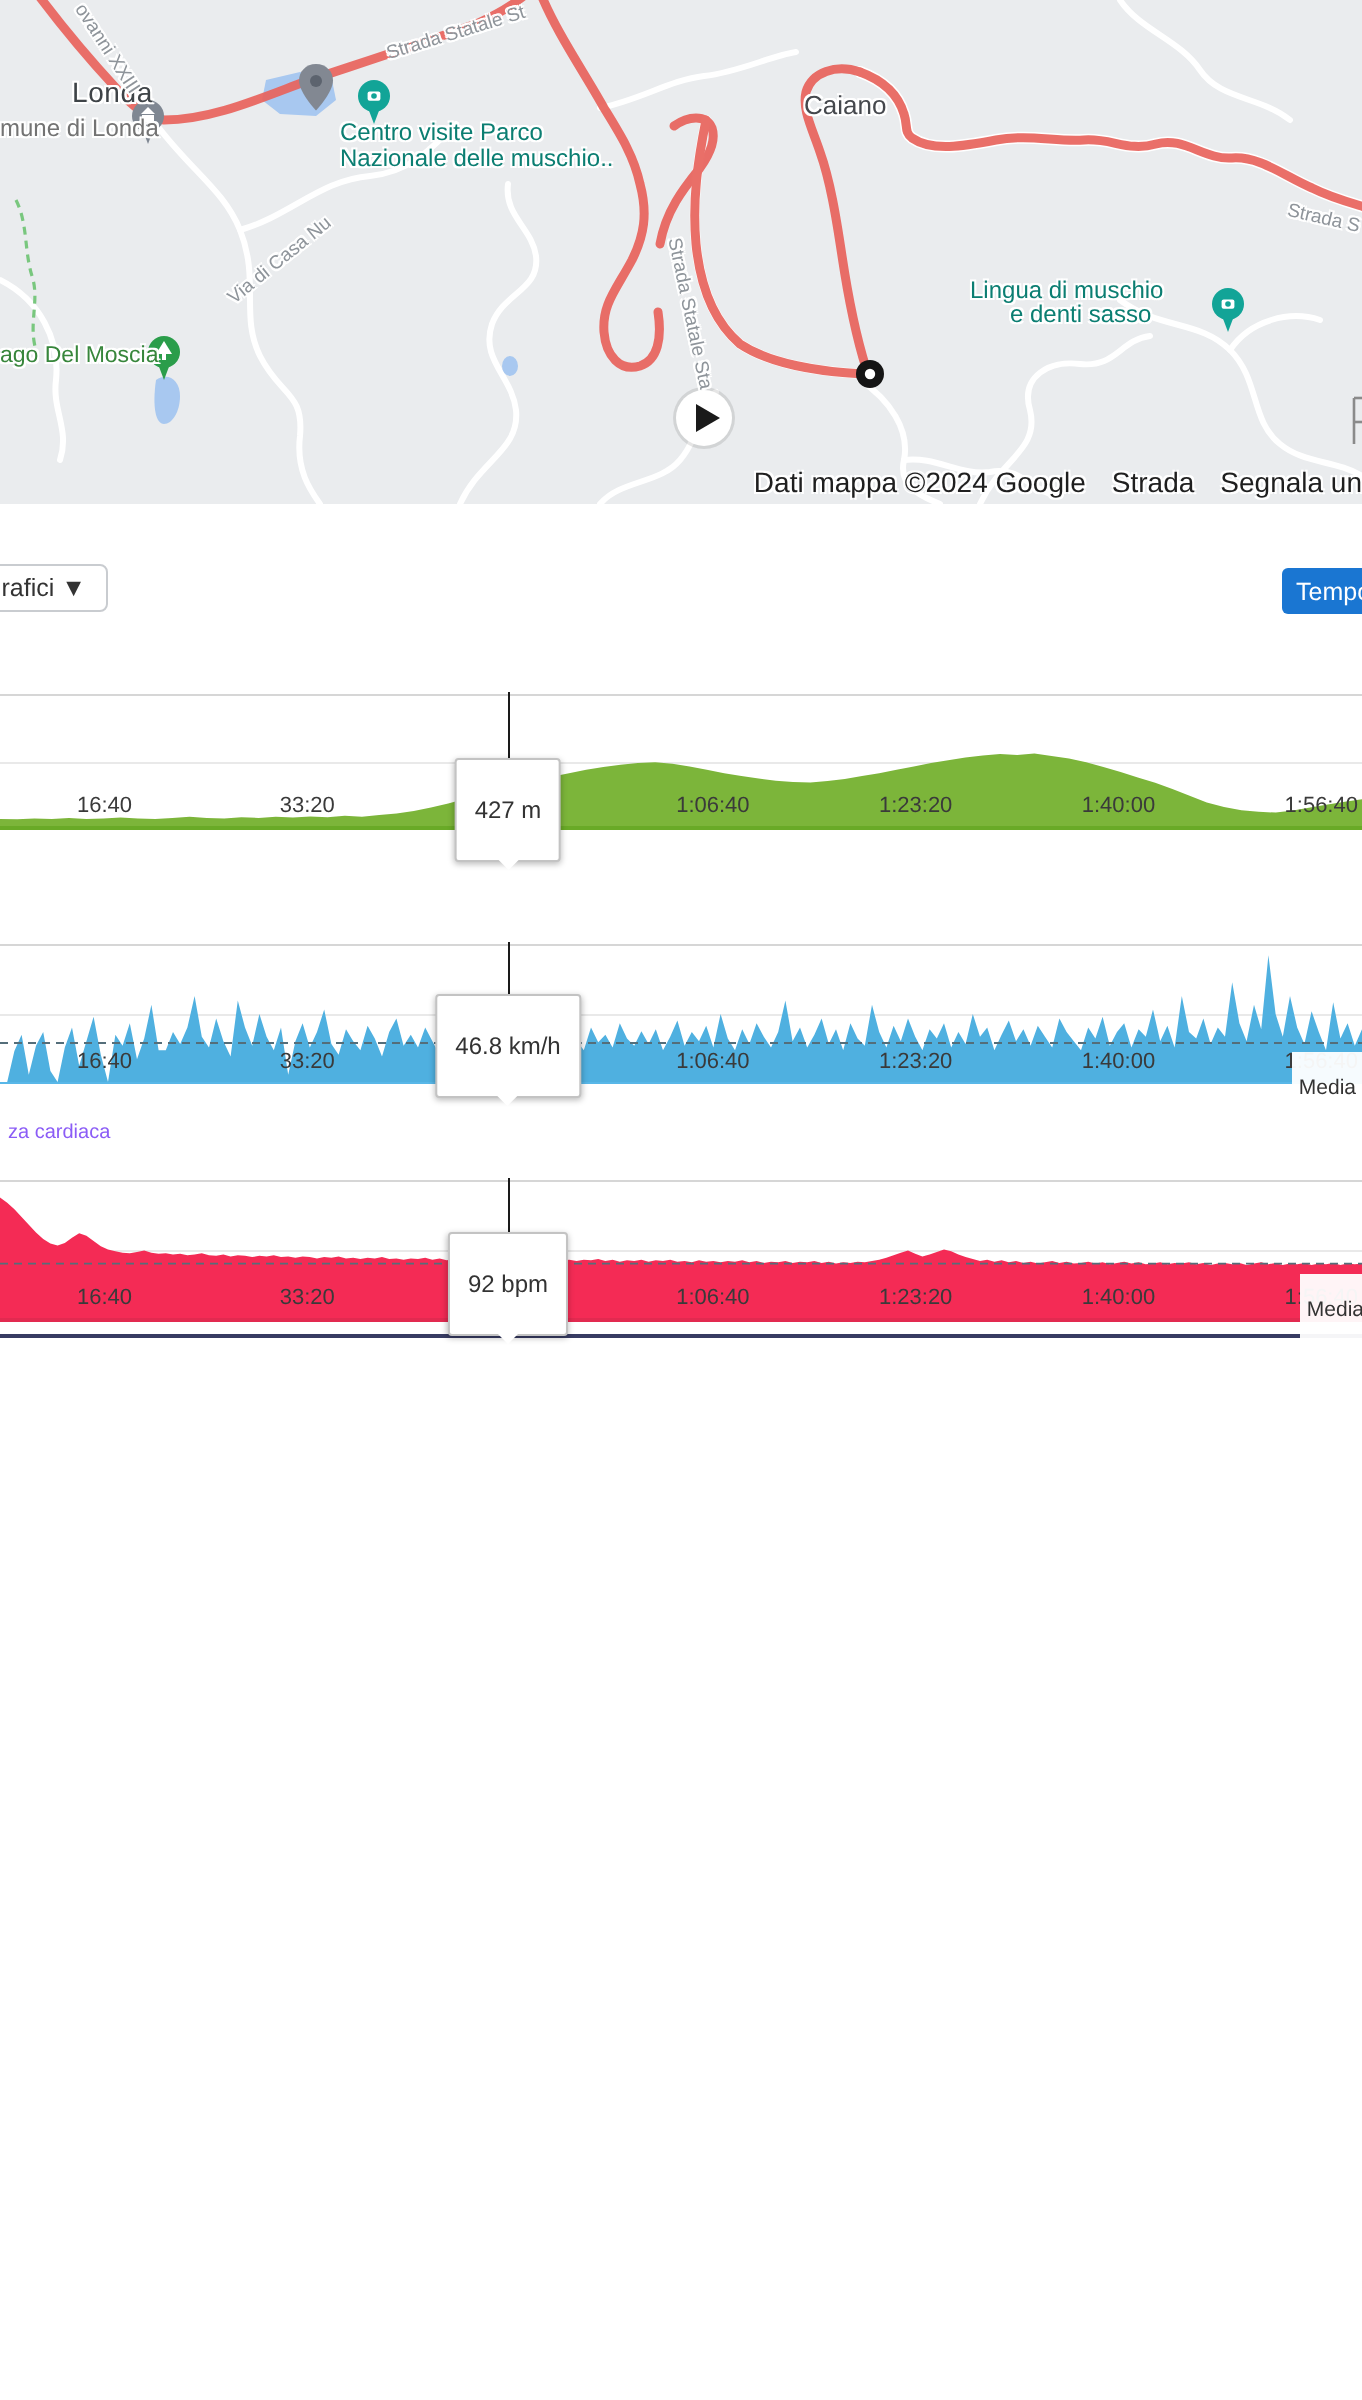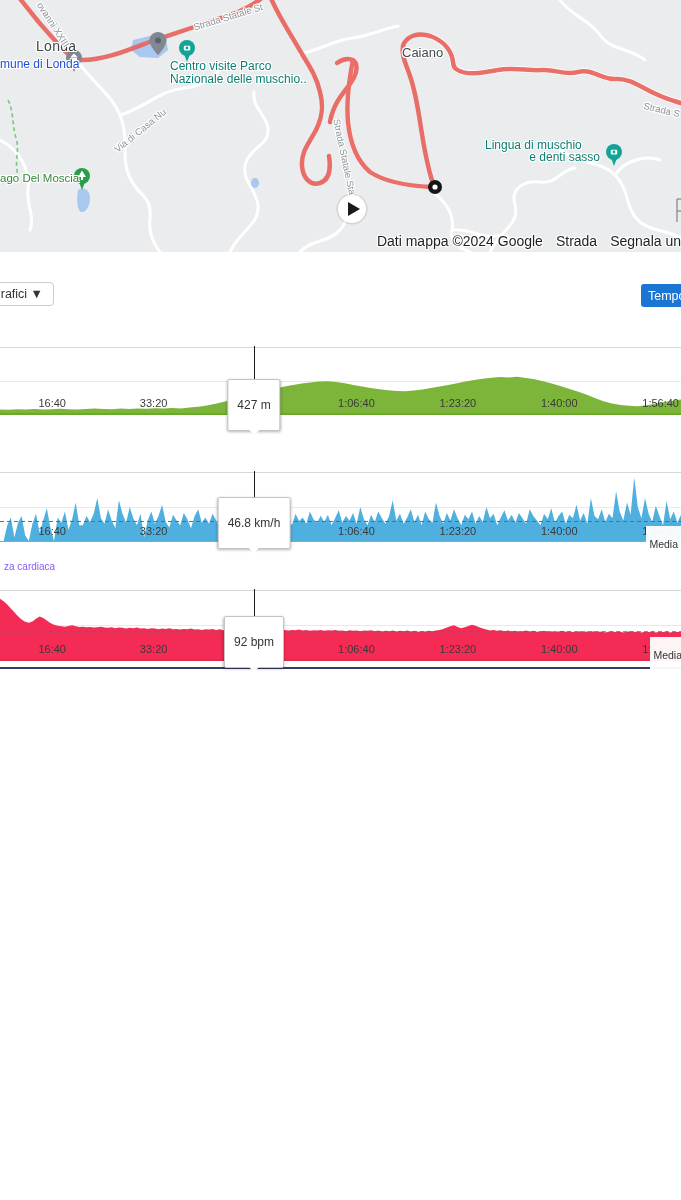--- a/index.html
+++ b/index.html
@@ -6,21 +6,21 @@
   #page{position:relative;width:681px;height:1200px;overflow:hidden;background:#fff;
         font-family:"Liberation Sans","DejaVu Sans",sans-serif;}
 
   
   #map{position:absolute;left:0;top:0;width:681px;height:252px;background:#eaecee;overflow:hidden;}
   #map svg{position:absolute;left:0;top:0;}
   .mlabel{position:absolute;white-space:nowrap;
      text-shadow:-1px -1px 0 #fff,1px -1px 0 #fff,-1px 1px 0 #fff,1px 1px 0 #fff,0 1px 0 #fff,0 -1px 0 #fff;}
   .town{font-size:14px;color:#3e4347;letter-spacing:.3px;}
   .town2{font-size:13px;color:#45484d;}
-  .muni{font-size:12px;color:#1d4ed8;}
+  .muni{font-size:12px;color:#737373;}
   .poi-teal{font-size:12px;color:#0b7e72;line-height:12.5px;}
   .poi-green{font-size:11.5px;color:#37863b;}
   .road{font-size:9.5px;color:#8e949a;transform-origin:0 0;}
   .attr-row{position:absolute;right:0;bottom:3px;font-size:14px;color:#1f1f1f;display:flex;gap:13px;
      text-shadow:-1px -1px 0 #fff,1px -1px 0 #fff,-1px 1px 0 #fff,1px 1px 0 #fff;}
   .attr-row span{white-space:nowrap;}
 
   
   .dd-btn{position:absolute;left:-50px;top:282px;width:104px;height:24px;background:#fff;
      border:1px solid #c9ccd0;border-radius:4px;font-size:12.5px;color:#333;
@@ -133,21 +133,21 @@
       </g>
     </svg>
 
     <span class="mlabel town" style="left:36px;top:38px">Londa</span>
     <span class="mlabel muni" style="left:0;top:57px">mune di Londa</span>
     <span class="mlabel town2" style="left:402px;top:45px">Caiano</span>
     <span class="mlabel poi-teal" style="left:170px;top:60px">Centro visite Parco</span>
     <span class="mlabel poi-teal" style="left:170px;top:73px">Nazionale delle muschio..</span>
     <span class="mlabel poi-green" style="left:0;top:172px">ago Del Moscia</span>
     <span class="mlabel poi-teal" style="left:485px;top:139px;width:95px;text-align:right">Lingua di muschio</span>
-    <span class="mlabel poi-teal" style="left:505px;top:151px;width:95px;text-align:right">e denti sasso</span>
+    <span class="mlabel poi-teal" style="left:505px;top:151px;width:95px;">e denti sasso</span>
     <span class="mlabel road" style="left:192px;top:22px;transform:rotate(-17deg)">Strada Statale St</span>
     <span class="mlabel road" style="left:342px;top:118px;transform:rotate(78deg)">Strada Statale Sta</span>
     <span class="mlabel road" style="left:645px;top:100px;transform:rotate(13deg)">Strada S</span>
     <span class="mlabel road" style="left:44px;top:0;transform:rotate(57deg)">ovanni XXIII</span>
     <span class="mlabel road" style="left:112px;top:146px;transform:rotate(-39deg)">Via di Casa Nu</span>
 
     <div class="attr-row">
       <span>Dati mappa ©2024 Google</span>
       <span>Strada</span>
       <span>Segnala un</span>

